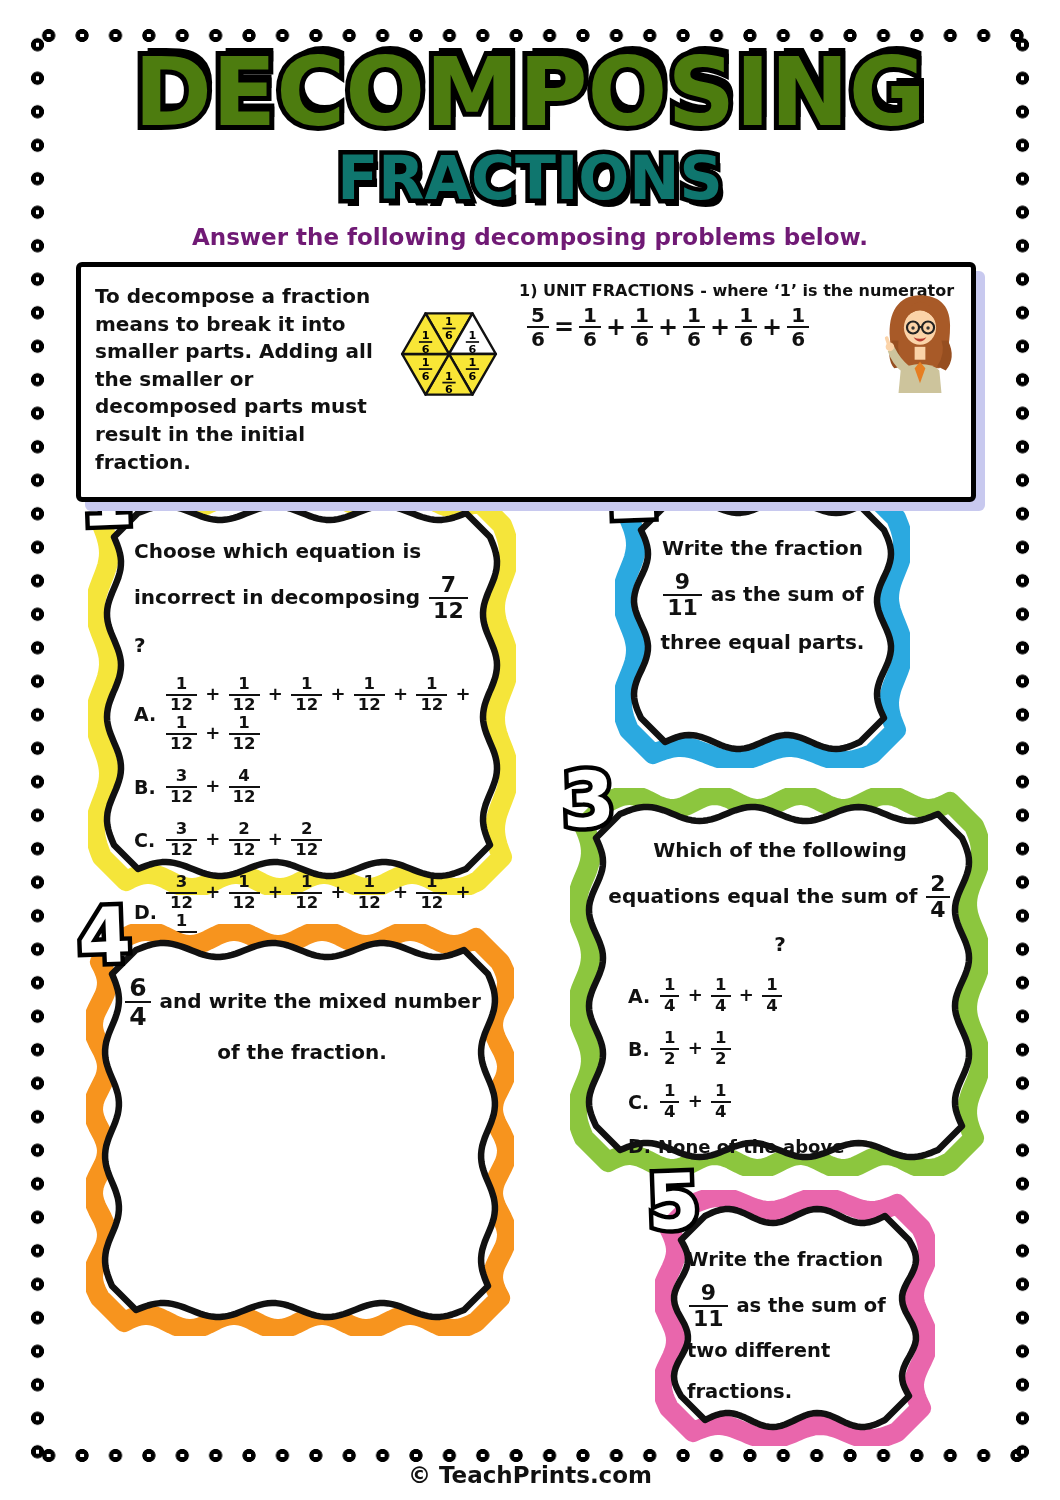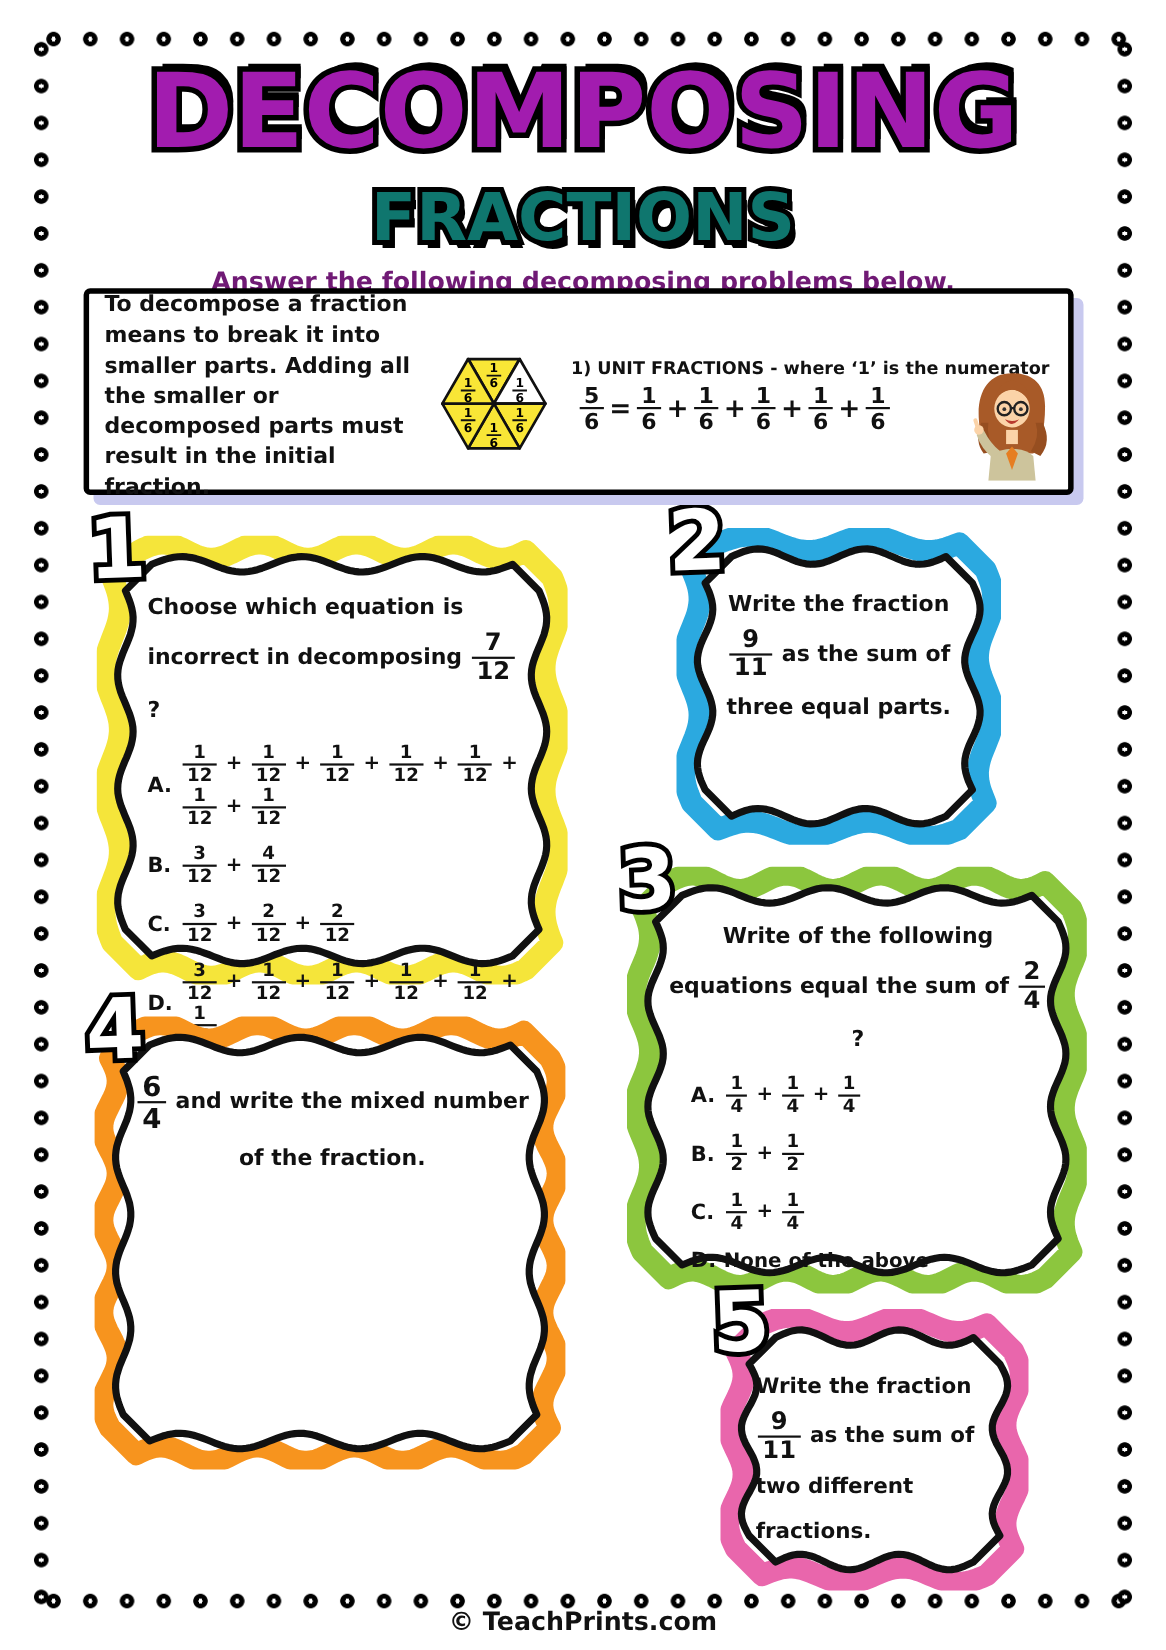--- a/index.html
+++ b/index.html
@@ -8,29 +8,29 @@
   
   .dots-h,.dots-v{position:absolute;background-repeat:repeat;pointer-events:none;}
   .dots-h{height:15px;left:32px;right:32px;
     background-image:radial-gradient(circle,#fff 0 2px,#000 2px 6.2px,rgba(0,0,0,0) 6.9px);
     background-size:33.4px 15px;background-repeat:repeat-x;background-position:left center;}
   .dots-v{width:15px;top:28px;height:1434px;
     background-image:radial-gradient(circle,#fff 0 2px,#000 2px 6.2px,rgba(0,0,0,0) 6.9px);
     background-size:15px 33.5px;background-repeat:repeat-y;background-position:center top;}
   
   .header{position:absolute;top:38px;left:0;width:100%;text-align:center;z-index:2;}
-  .title1{font-size:94px;font-weight:bold;line-height:1;color:#a21caf;letter-spacing:0px;
-    -webkit-text-stroke:10px #000;paint-order:stroke fill;text-shadow:5px -8px 0 #000;margin:18px;}
+  .title1{font-size:94px;font-weight:bold;line-height:1;color:#4d7c0f;letter-spacing:0px;
+    -webkit-text-stroke:10px #000;paint-order:stroke fill;text-shadow:5px -8px 0 #000;margin:8px;}
   .title2{font-size:60px;font-weight:bold;line-height:1;color:#0f766e;margin-top:2px;
     -webkit-text-stroke:9px #000;paint-order:stroke fill;text-shadow:5px 7px 0 #000;}
   .subtitle{font-size:23px;font-weight:bold;margin-top:16px;color:#701a75;}
   
-  .info-box{position:absolute;left:76px;top:262px;width:900px;height:188px;background:#fff;
+  .info-box{position:absolute;left:76px;top:262px;width:900px;height:240px;background:#fff;
     border:5px solid #000;border-radius:6px;box-shadow:9px 9px 0 #c8c9ef;display:flex;z-index:2;
-    padding:10px 8px 8px 14px;box-sizing:border-box;align-items:center;}
+    padding:10px 8px 8px 14px;box-sizing:border-box;}
   .info-desc{width:300px;flex:none;font-size:20px;font-weight:bold;line-height:1.38;padding-top:6px;}
   .info-hex{flex:none;width:112px;padding-top:24px;}
   .info-right{position:relative;flex:1;padding:4px 0 0 12px;}
   .p1-label{font-size:16px;font-weight:bold;}
   .equation{display:flex;align-items:center;margin-top:4px;font-weight:bold;}
   .equation .txt{font-size:24px;font-weight:bold;margin:0 3px;}
   .equation .frac{font-size:20px;}
   .equation .frac:first-child{font-size:27px;}
   .point2{margin-top:10px;font-size:19px;font-weight:bold;line-height:1.22;}
   .teacher{position:absolute;right:0px;top:14px;width:86px;height:102px;}
@@ -282,21 +282,21 @@
     </div>
   </div>
 
   <div class="card" id="card3" style="left:570px;top:788px;width:418px;height:388px;">
       <svg width="418" height="388" viewBox="0 0 418 388" class="card-wave">
         <path d="M38.0,14.0L42.0,12.0L46.0,10.1L49.9,8.6L53.9,7.6L57.9,7.0L61.9,7.1L65.8,7.8L69.8,9.0L73.8,10.6L77.8,12.5L81.7,14.5L85.7,16.5L89.7,18.3L93.7,19.7L97.7,20.6L101.6,21.0L105.6,20.8L109.6,20.0L113.6,18.7L117.5,17.0L121.5,15.0L125.5,13.0L129.5,11.0L133.4,9.3L137.4,8.0L141.4,7.2L145.4,7.0L149.3,7.4L153.3,8.3L157.3,9.7L161.3,11.5L165.3,13.5L169.2,15.5L173.2,17.4L177.2,19.0L181.2,20.2L185.1,20.9L189.1,21.0L193.1,20.4L197.1,19.4L201.0,17.9L205.0,16.0L209.0,14.0L213.0,12.0L217.0,10.1L220.9,8.6L224.9,7.6L228.9,7.0L232.9,7.1L236.8,7.8L240.8,9.0L244.8,10.6L248.8,12.5L252.7,14.5L256.7,16.5L260.7,18.3L264.7,19.7L268.7,20.6L272.6,21.0L276.6,20.8L280.6,20.0L284.6,18.7L288.5,17.0L292.5,15.0L296.5,13.0L300.5,11.0L304.4,9.3L308.4,8.0L312.4,7.2L316.4,7.0L320.3,7.4L324.3,8.3L328.3,9.7L332.3,11.5L336.3,13.5L340.2,15.5L344.2,17.4L348.2,19.0L352.2,20.2L356.1,20.9L360.1,21.0L364.1,20.4L368.1,19.4L372.0,17.9L376.0,16.0L380.0,14.0L404.0,38.0L405.7,42.0L407.3,46.0L408.6,50.0L409.8,54.0L410.5,58.0L410.9,62.0L410.9,66.0L410.5,70.0L409.8,74.0L408.6,78.0L407.3,82.0L405.7,86.0L404.0,90.0L402.3,94.0L400.7,98.0L399.4,102.0L398.2,106.0L397.5,110.0L397.1,114.0L397.1,118.0L397.5,122.0L398.2,126.0L399.4,130.0L400.7,134.0L402.3,138.0L404.0,142.0L405.7,146.0L407.3,150.0L408.6,154.0L409.8,158.0L410.5,162.0L410.9,166.0L410.9,170.0L410.5,174.0L409.8,178.0L408.6,182.0L407.3,186.0L405.7,190.0L404.0,194.0L402.3,198.0L400.7,202.0L399.4,206.0L398.2,210.0L397.5,214.0L397.1,218.0L397.1,222.0L397.5,226.0L398.2,230.0L399.4,234.0L400.7,238.0L402.3,242.0L404.0,246.0L405.7,250.0L407.3,254.0L408.6,258.0L409.8,262.0L410.5,266.0L410.9,270.0L410.9,274.0L410.5,278.0L409.8,282.0L408.6,286.0L407.3,290.0L405.7,294.0L404.0,298.0L402.3,302.0L400.7,306.0L399.4,310.0L398.2,314.0L397.5,318.0L397.1,322.0L397.1,326.0L397.5,330.0L398.2,334.0L399.4,338.0L400.7,342.0L402.3,346.0L404.0,350.0L380.0,374.0L376.0,376.0L372.0,377.9L368.1,379.4L364.1,380.4L360.1,381.0L356.1,380.9L352.2,380.2L348.2,379.0L344.2,377.4L340.2,375.5L336.3,373.5L332.3,371.5L328.3,369.7L324.3,368.3L320.3,367.4L316.4,367.0L312.4,367.2L308.4,368.0L304.4,369.3L300.5,371.0L296.5,373.0L292.5,375.0L288.5,377.0L284.6,378.7L280.6,380.0L276.6,380.8L272.6,381.0L268.7,380.6L264.7,379.7L260.7,378.3L256.7,376.5L252.7,374.5L248.8,372.5L244.8,370.6L240.8,369.0L236.8,367.8L232.9,367.1L228.9,367.0L224.9,367.6L220.9,368.6L217.0,370.1L213.0,372.0L209.0,374.0L205.0,376.0L201.0,377.9L197.1,379.4L193.1,380.4L189.1,381.0L185.1,380.9L181.2,380.2L177.2,379.0L173.2,377.4L169.2,375.5L165.3,373.5L161.3,371.5L157.3,369.7L153.3,368.3L149.3,367.4L145.4,367.0L141.4,367.2L137.4,368.0L133.4,369.3L129.5,371.0L125.5,373.0L121.5,375.0L117.5,377.0L113.6,378.7L109.6,380.0L105.6,380.8L101.6,381.0L97.7,380.6L93.7,379.7L89.7,378.3L85.7,376.5L81.7,374.5L77.8,372.5L73.8,370.6L69.8,369.0L65.8,367.8L61.9,367.1L57.9,367.0L53.9,367.6L49.9,368.6L46.0,370.1L42.0,372.0L38.0,374.0L14.0,350.0L12.3,346.0L10.7,342.0L9.4,338.0L8.2,334.0L7.5,330.0L7.1,326.0L7.1,322.0L7.5,318.0L8.2,314.0L9.4,310.0L10.7,306.0L12.3,302.0L14.0,298.0L15.7,294.0L17.3,290.0L18.6,286.0L19.8,282.0L20.5,278.0L20.9,274.0L20.9,270.0L20.5,266.0L19.8,262.0L18.6,258.0L17.3,254.0L15.7,250.0L14.0,246.0L12.3,242.0L10.7,238.0L9.4,234.0L8.2,230.0L7.5,226.0L7.1,222.0L7.1,218.0L7.5,214.0L8.2,210.0L9.4,206.0L10.7,202.0L12.3,198.0L14.0,194.0L15.7,190.0L17.3,186.0L18.6,182.0L19.8,178.0L20.5,174.0L20.9,170.0L20.9,166.0L20.5,162.0L19.8,158.0L18.6,154.0L17.3,150.0L15.7,146.0L14.0,142.0L12.3,138.0L10.7,134.0L9.4,130.0L8.2,126.0L7.5,122.0L7.1,118.0L7.1,114.0L7.5,110.0L8.2,106.0L9.4,102.0L10.7,98.0L12.3,94.0L14.0,90.0L15.7,86.0L17.3,82.0L18.6,78.0L19.8,74.0L20.5,70.0L20.9,66.0L20.9,62.0L20.5,58.0L19.8,54.0L18.6,50.0L17.3,46.0L15.7,42.0L14.0,38.0Z" fill="#fff" stroke="#8CC63E" stroke-width="20" stroke-linejoin="round"></path>
         <path d="M50.0,26.0L54.0,24.4L58.0,22.8L61.9,21.5L65.9,20.3L69.9,19.5L73.8,19.1L77.8,19.0L81.8,19.3L85.8,20.0L89.8,21.1L93.7,22.3L97.7,23.8L101.7,25.5L105.7,27.1L109.6,28.7L113.6,30.1L117.6,31.3L121.5,32.2L125.5,32.8L129.5,33.0L133.5,32.8L137.4,32.2L141.4,31.3L145.4,30.1L149.4,28.7L153.4,27.1L157.3,25.5L161.3,23.8L165.3,22.3L169.3,21.1L173.2,20.0L177.2,19.3L181.2,19.0L185.2,19.1L189.1,19.5L193.1,20.3L197.1,21.5L201.0,22.8L205.0,24.4L209.0,26.0L213.0,27.6L217.0,29.2L220.9,30.5L224.9,31.7L228.9,32.5L232.8,32.9L236.8,33.0L240.8,32.7L244.8,32.0L248.8,30.9L252.7,29.7L256.7,28.2L260.7,26.5L264.6,24.9L268.6,23.3L272.6,21.9L276.6,20.7L280.5,19.8L284.5,19.2L288.5,19.0L292.5,19.2L296.5,19.8L300.4,20.7L304.4,21.9L308.4,23.3L312.3,24.9L316.3,26.5L320.3,28.2L324.3,29.7L328.3,30.9L332.2,32.0L336.2,32.7L340.2,33.0L344.2,32.9L348.1,32.5L352.1,31.7L356.1,30.5L360.1,29.2L364.0,27.6L368.0,26.0L392.0,50.0L393.8,54.0L395.5,58.0L396.9,62.0L398.1,66.0L398.8,70.0L399.0,74.0L398.8,78.0L398.1,82.0L396.9,86.0L395.5,90.0L393.8,94.0L392.0,98.0L390.2,102.0L388.5,106.0L387.1,110.0L385.9,114.0L385.2,118.0L385.0,122.0L385.2,126.0L385.9,130.0L387.1,134.0L388.5,138.0L390.2,142.0L392.0,146.0L393.8,150.0L395.5,154.0L396.9,158.0L398.1,162.0L398.8,166.0L399.0,170.0L398.8,174.0L398.1,178.0L396.9,182.0L395.5,186.0L393.8,190.0L392.0,194.0L390.2,198.0L388.5,202.0L387.1,206.0L385.9,210.0L385.2,214.0L385.0,218.0L385.2,222.0L385.9,226.0L387.1,230.0L388.5,234.0L390.2,238.0L392.0,242.0L393.8,246.0L395.5,250.0L396.9,254.0L398.1,258.0L398.8,262.0L399.0,266.0L398.8,270.0L398.1,274.0L396.9,278.0L395.5,282.0L393.8,286.0L392.0,290.0L390.2,294.0L388.5,298.0L387.1,302.0L385.9,306.0L385.2,310.0L385.0,314.0L385.2,318.0L385.9,322.0L387.1,326.0L388.5,330.0L390.2,334.0L392.0,338.0L368.0,362.0L364.0,363.6L360.1,365.2L356.1,366.5L352.1,367.7L348.1,368.5L344.1,368.9L340.2,369.0L336.2,368.7L332.2,368.0L328.3,366.9L324.3,365.7L320.3,364.2L316.3,362.5L312.4,360.9L308.4,359.3L304.4,357.9L300.4,356.7L296.4,355.8L292.5,355.2L288.5,355.0L284.5,355.2L280.6,355.8L276.6,356.7L272.6,357.9L268.6,359.3L264.6,360.9L260.7,362.5L256.7,364.2L252.7,365.7L248.8,366.9L244.8,368.0L240.8,368.7L236.8,369.0L232.8,368.9L228.9,368.5L224.9,367.7L220.9,366.5L217.0,365.2L213.0,363.6L209.0,362.0L205.0,360.4L201.0,358.8L197.1,357.5L193.1,356.3L189.1,355.5L185.2,355.1L181.2,355.0L177.2,355.3L173.2,356.0L169.3,357.1L165.3,358.3L161.3,359.8L157.3,361.5L153.3,363.1L149.4,364.7L145.4,366.1L141.4,367.3L137.5,368.2L133.5,368.8L129.5,369.0L125.5,368.8L121.5,368.2L117.6,367.3L113.6,366.1L109.6,364.7L105.7,363.1L101.7,361.5L97.7,359.8L93.7,358.3L89.8,357.1L85.8,356.0L81.8,355.3L77.8,355.0L73.8,355.1L69.9,355.5L65.9,356.3L61.9,357.5L57.9,358.8L54.0,360.4L50.0,362.0L26.0,338.0L24.2,334.0L22.5,330.0L21.1,326.0L19.9,322.0L19.2,318.0L19.0,314.0L19.2,310.0L19.9,306.0L21.1,302.0L22.5,298.0L24.2,294.0L26.0,290.0L27.8,286.0L29.5,282.0L30.9,278.0L32.1,274.0L32.8,270.0L33.0,266.0L32.8,262.0L32.1,258.0L30.9,254.0L29.5,250.0L27.8,246.0L26.0,242.0L24.2,238.0L22.5,234.0L21.1,230.0L19.9,226.0L19.2,222.0L19.0,218.0L19.2,214.0L19.9,210.0L21.1,206.0L22.5,202.0L24.2,198.0L26.0,194.0L27.8,190.0L29.5,186.0L30.9,182.0L32.1,178.0L32.8,174.0L33.0,170.0L32.8,166.0L32.1,162.0L30.9,158.0L29.5,154.0L27.8,150.0L26.0,146.0L24.2,142.0L22.5,138.0L21.1,134.0L19.9,130.0L19.2,126.0L19.0,122.0L19.2,118.0L19.9,114.0L21.1,110.0L22.5,106.0L24.2,102.0L26.0,98.0L27.8,94.0L29.5,90.0L30.9,86.0L32.1,82.0L32.8,78.0L33.0,74.0L32.8,70.0L32.1,66.0L30.9,62.0L29.5,58.0L27.8,54.0L26.0,50.0Z" fill="#fff" stroke="#111" stroke-width="6.5" stroke-linejoin="round"></path>
       </svg>
     <span class="badge">3</span>
     <div class="content">
-      <div class="q"><span class="txt">Write of the following equations equal the sum of </span><span class="frac">
+      <div class="q"><span class="txt">Which of the following equations equal the sum of </span><span class="frac">
             <span class="num">2</span>
             <span class="den">4</span>
           </span><span class="txt"> ?</span></div>
       <div class="options">
           <div class="opt">
             <span class="opt-label">A.</span>
             <span class="opt-eq"><span class="txt"></span><span class="frac">
                 <span class="num">1</span>
                 <span class="den">4</span>
               </span><span class="txt"> + </span><span class="frac">

